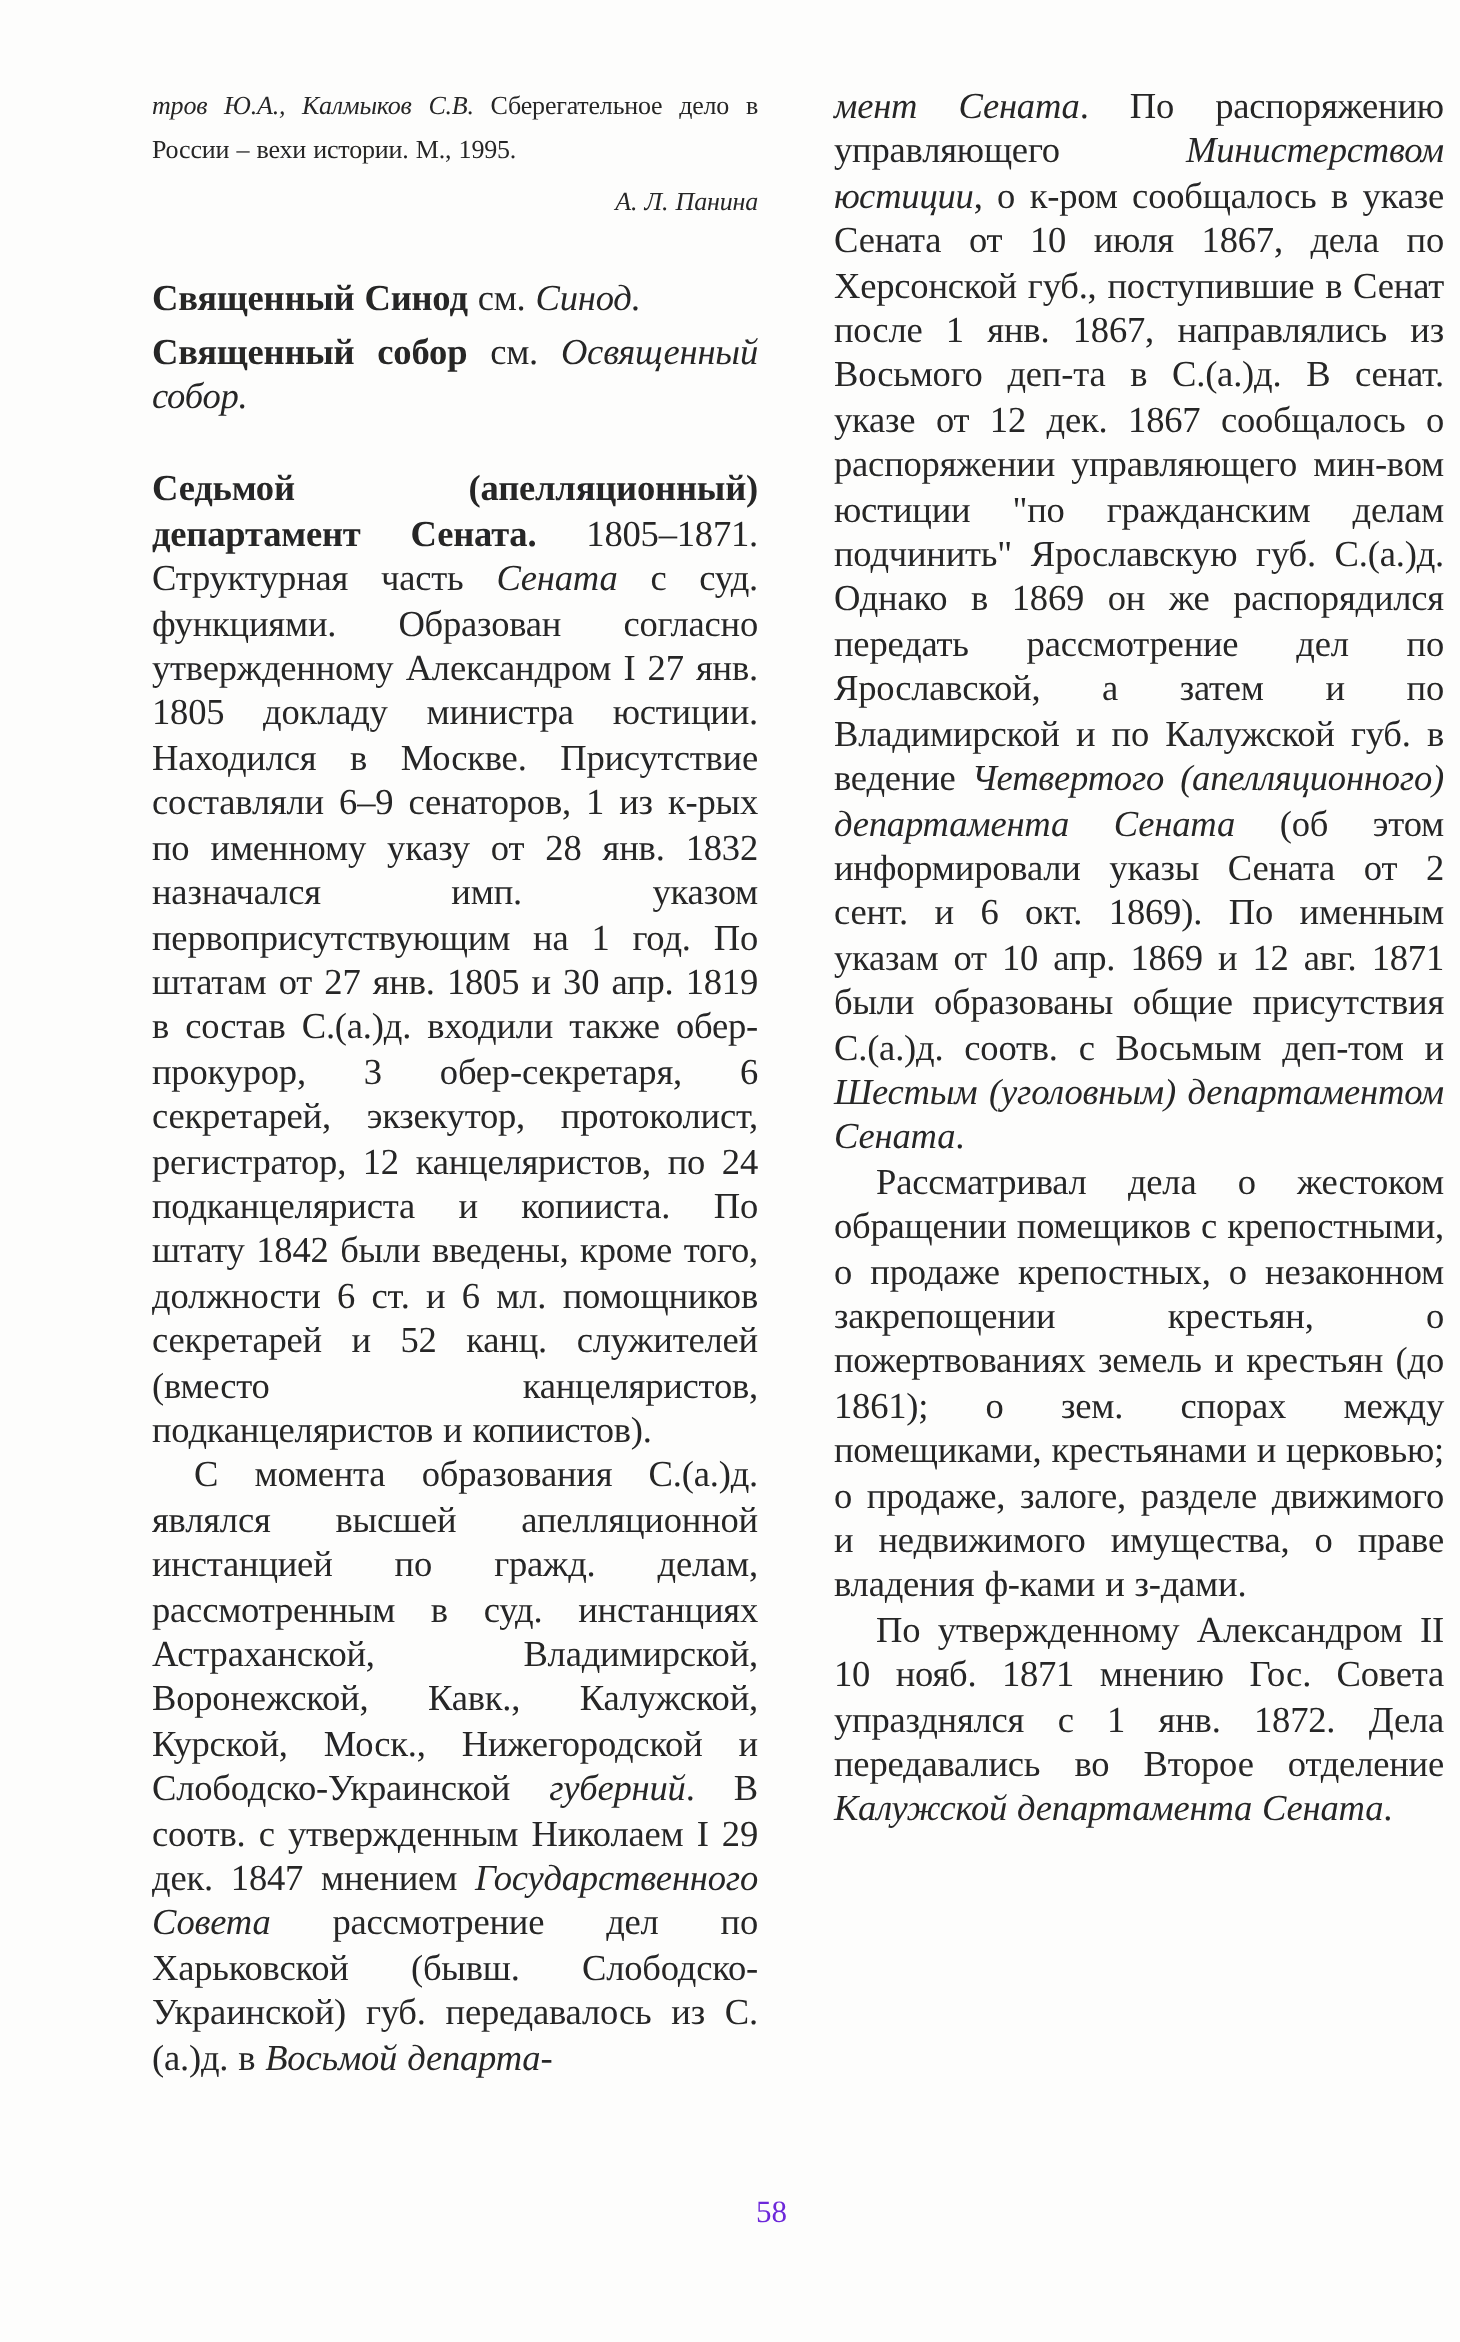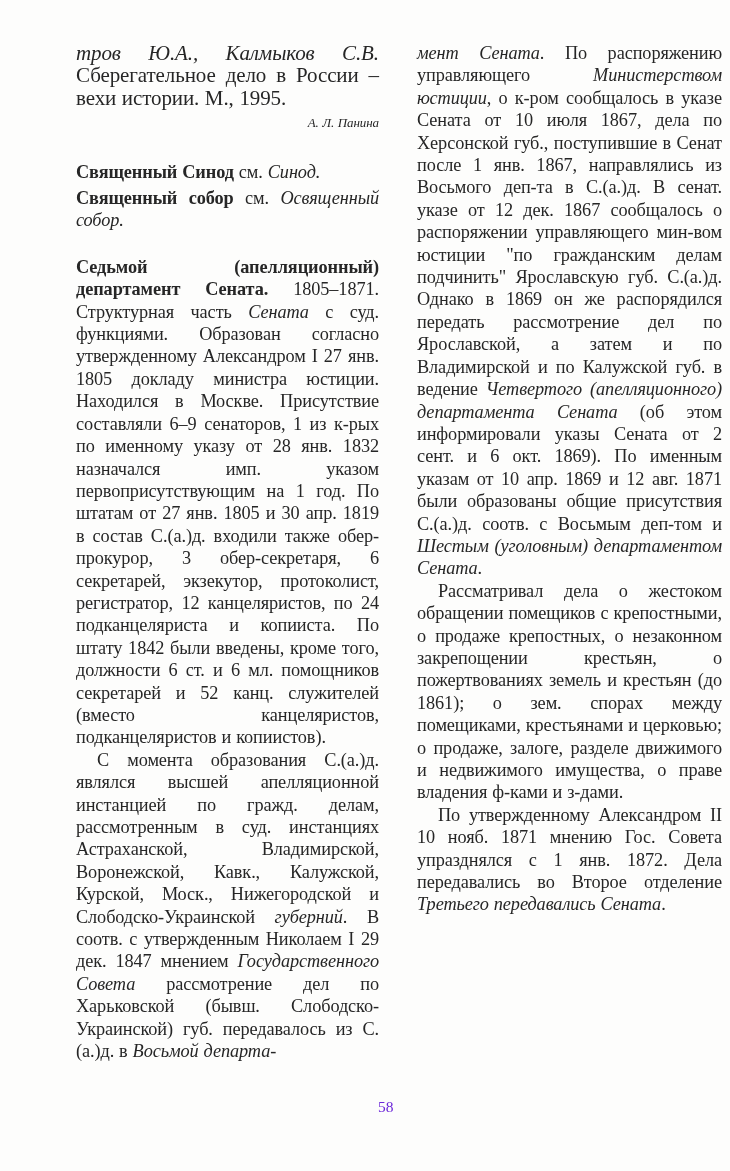--- a/index.html
+++ b/index.html
@@ -27,21 +27,21 @@
     font-size: 18.3px;
     line-height: 22.4px;
     letter-spacing: -0.1px;
     word-spacing: 0.5px;
   }
   .col-left  { left: 76px;  width: 303px; }
   .col-right { left: 417px; width: 305px; }
   p { margin: 0; padding: 0; }
 
   .bib {
-    font-size: 21px;
+    font-size: 13px;
     line-height: 22.4px;
   }
   .sig {
     text-align: right;
     font-style: italic;
     font-size: 13px;
     line-height: 22.4px;
     margin-top: 3px;
   }
   .xref-first  { margin-top: 26px; }
@@ -83,19 +83,19 @@
     <p class="article-start"><span class="seg-b">Седьмой (апелляционный) департамент Сената.</span><span class="seg-n"> 1805–1871. Структурная часть </span><span class="seg-i">Сената</span><span class="seg-n"> с суд. функциями. Образован согласно утвержденному Александром I 27 янв. 1805 докладу министра юстиции. Находился в Москве. Присутствие составляли 6–9 сенаторов, 1 из к-рых по именному указу от 28 янв. 1832 назначался имп. указом первоприсутствующим на 1 год. По штатам от 27 янв. 1805 и 30 апр. 1819 в состав С.(а.)д. входили также обер-прокурор, 3 обер-секретаря, 6 секретарей, экзекутор, протоколист, регистратор, 12 канцеляристов, по 24 подканцеляриста и копииста. По штату 1842 были введены, кроме того, должности 6 ст. и 6 мл. помощников секретарей и 52 канц. служителей (вместо канцеляристов, подканцеляристов и копиистов).</span></p>
 
     <p class="indent"><span class="seg-n">С момента образования С.(а.)д. являлся высшей апелляционной инстанцией по гражд. делам, рассмотренным в суд. инстанциях Астраханской, Владимирской, Воронежской, Кавк., Калужской, Курской, Моск., Нижегородской и Слободско-Украинской </span><span class="seg-i">губерний</span><span class="seg-n">. В соотв. с утвержденным Николаем I 29 дек. 1847 мнением </span><span class="seg-i">Государственного Совета</span><span class="seg-n"> рассмотрение дел по Харьковской (бывш. Слободско-Украинской) губ. передавалось из С.(а.)д. в </span><span class="seg-i">Восьмой департа-</span></p>
   </div>
 
   <div class="col col-right">
     <p><span class="seg-i">мент Сената</span><span class="seg-n">. По распоряжению управляющего </span><span class="seg-i">Министерством юстиции</span><span class="seg-n">, о к-ром сообщалось в указе Сената от 10 июля 1867, дела по Херсонской губ., поступившие в Сенат после 1 янв. 1867, направлялись из Восьмого деп-та в С.(а.)д. В сенат. указе от 12 дек. 1867 сообщалось о распоряжении управляющего мин-вом юстиции "по гражданским делам подчинить" Ярославскую губ. С.(а.)д. Однако в 1869 он же распорядился передать рассмотрение дел по Ярославской, а затем и по Владимирской и по Калужской губ. в ведение </span><span class="seg-i">Четвертого (апелляционного) департамента Сената</span><span class="seg-n"> (об этом информировали указы Сената от 2 сент. и 6 окт. 1869). По именным указам от 10 апр. 1869 и 12 авг. 1871 были образованы общие присутствия С.(а.)д. соотв. с Восьмым деп-том и </span><span class="seg-i">Шестым (уголовным) департаментом Сената</span><span class="seg-n">.</span></p>
 
     <p class="indent"><span class="seg-n">Рассматривал дела о жестоком обращении помещиков с крепостными, о продаже крепостных, о незаконном закрепощении крестьян, о пожертвованиях земель и крестьян (до 1861); о зем. спорах между помещиками, крестьянами и церковью; о продаже, залоге, разделе движимого и недвижимого имущества, о праве владения ф-ками и з-дами.</span></p>
 
-    <p class="indent"><span class="seg-n">По утвержденному Александром II 10 нояб. 1871 мнению Гос. Совета упразднялся с 1 янв. 1872. Дела передавались во Второе отделение </span><span class="seg-i">Третьего передавались Сената</span><span class="seg-n">.</span></p>
+    <p class="indent"><span class="seg-n">По утвержденному Александром II 10 нояб. 1871 мнению Гос. Совета упразднялся с 1 янв. 1872. Дела передавались во Второе отделение </span><span class="seg-i">Калужской департамента Сената</span><span class="seg-n">.</span></p>
 
   </div>
 
   <div class="page-number">58</div>
 
 </div>
 
 </body></html>

